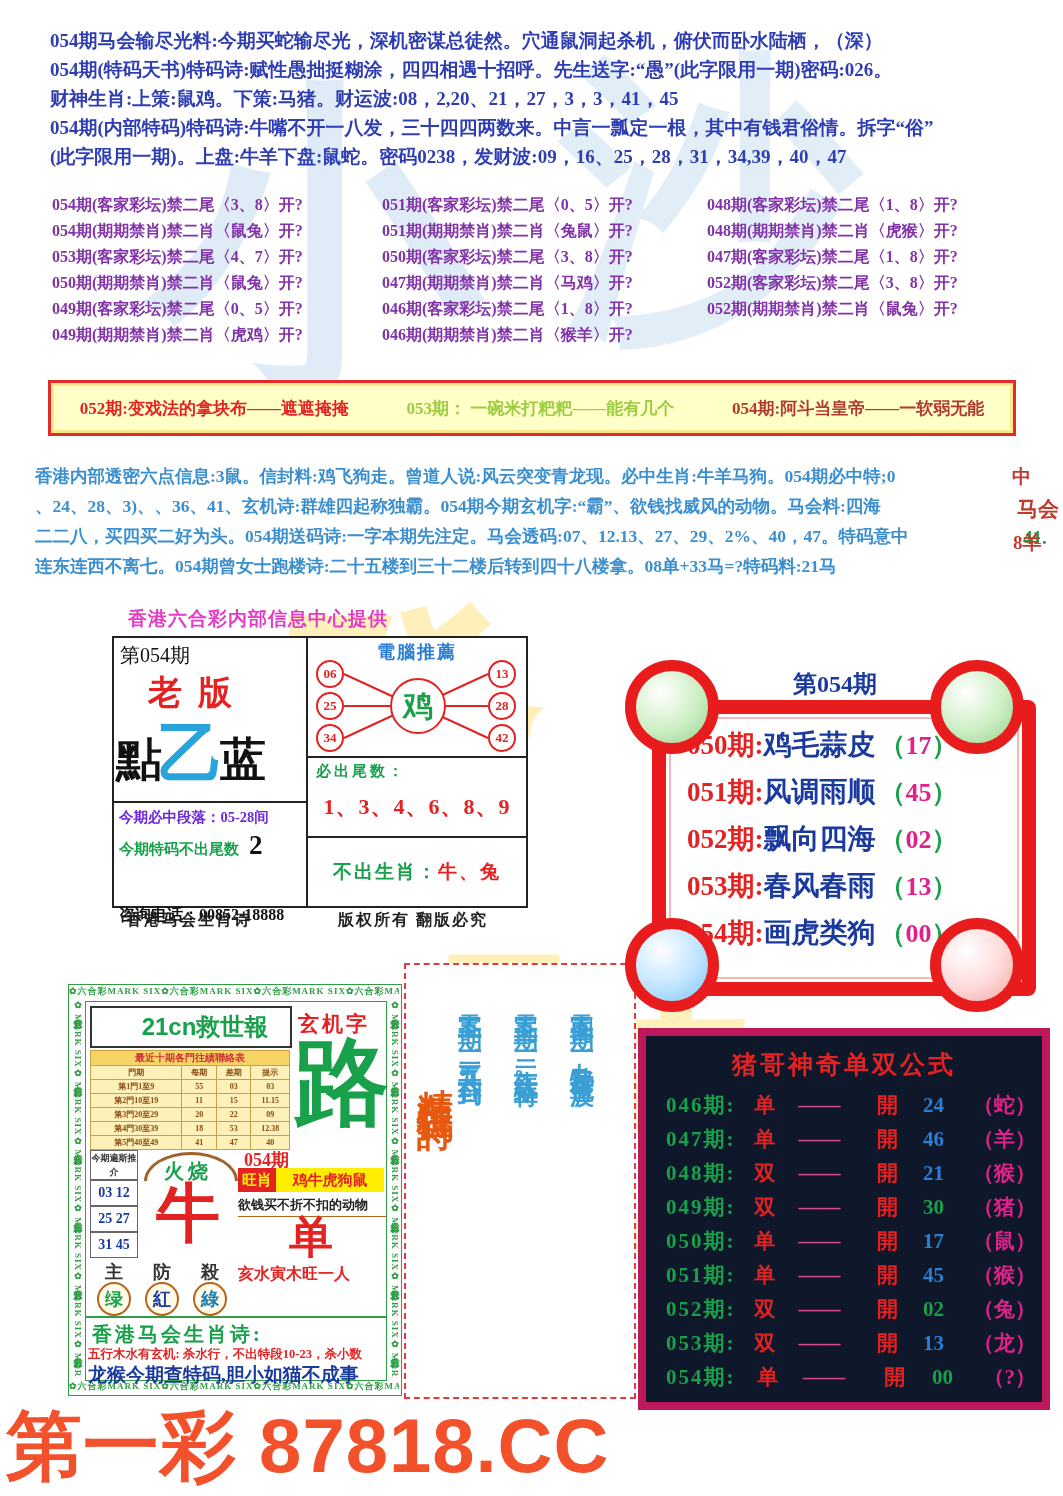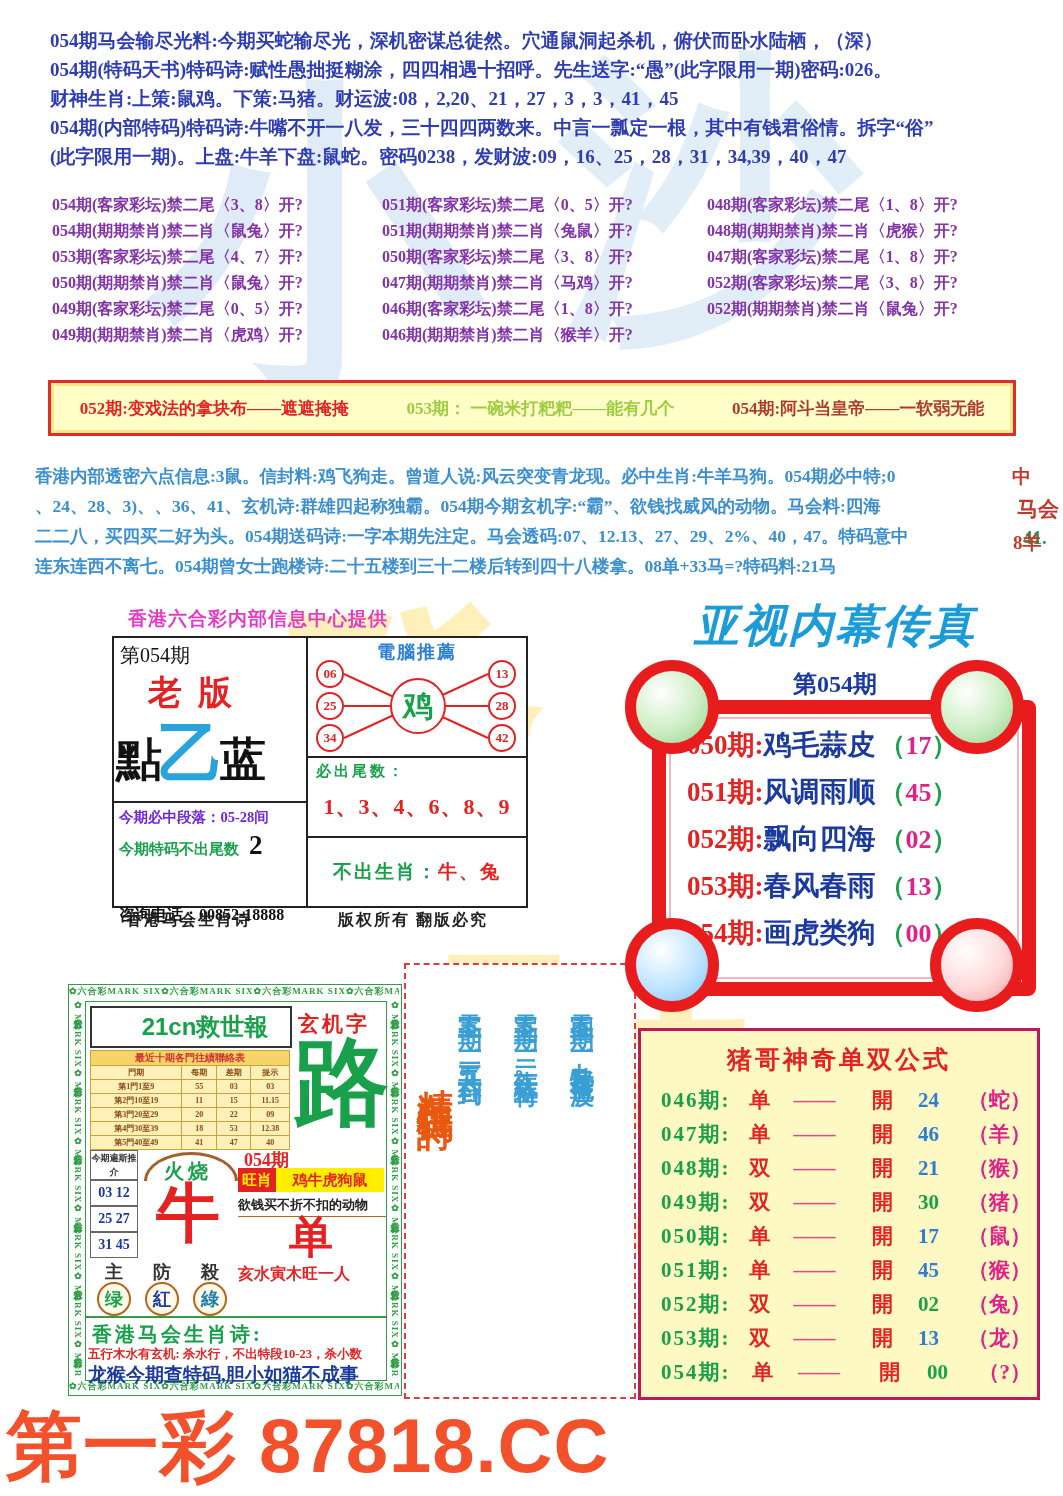--- a/index.html
+++ b/index.html
@@ -78,21 +78,21 @@
   #wangbar .wl{background:#e52222;color:#ffee00;padding:0 4px;line-height:24px;}
   #wangbar .wv{background:#ffee00;color:#e52222;flex:1;text-align:center;line-height:24px;white-space:nowrap;}
   .circ{width:30px;height:30px;border:2px solid #b5651d;border-radius:50%;background:#fffbe8;
         text-align:center;line-height:30px;font-weight:700;font-size:18px;}
 
   
   #teco{left:404px;top:963px;width:228px;height:432px;border:2px dashed #e23b3b;background:#fff;}
   .vcol{position:absolute;writing-mode:vertical-rl;font-weight:700;white-space:nowrap;}
 
   
-  #zg{left:638px;top:1028px;width:396px;height:366px;border:3px solid #be185d;background:#fef9c3;}
+  #zg{left:638px;top:1028px;width:396px;height:366px;border:8px solid #be185d;background:#0f172a;}
   #zgtitle{position:absolute;top:12px;left:0;width:100%;text-align:center;color:#e52222;
            font-weight:700;font-size:25px;letter-spacing:3px;}
   .zgrow{position:absolute;left:20px;width:370px;height:34px;line-height:34px;font-weight:700;
          font-size:21px;white-space:nowrap;display:flex;}
   .zgrow .gp{color:#18a14a;width:92px;letter-spacing:2px;}
   .zgrow .ty{color:#e52222;width:46px;}
   .zgrow .dh{color:#d84a8c;width:82px;}
   .zgrow .kai{color:#e52222;width:48px;}
   .zgrow .num{width:52px;}
   .zgrow .zo{color:#e0218a;}
@@ -202,21 +202,20 @@
       </div>
       <div id="buchu">
         <span style="color:#18a14a;letter-spacing:2px;">不出生肖：</span>
         <span style="color:#e52222;letter-spacing:2px;">牛、兔</span>
       </div>
     </div>
   </div>
   <div class="lay" style="left:126px;top:910px;color:#222;font-weight:700;font-size:16px;letter-spacing:2px;">香港马会生肖诗</div>
   <div class="lay" style="left:338px;top:910px;color:#222;font-weight:700;font-size:16px;letter-spacing:2px;">版权所有  翻版必究</div>
 
-  <div id="yatitle" class="lay">亚视内幕传真</div>
   <div id="yaissue" class="lay">第054期</div>
   <div class="ball" style="left:625px;top:660px;background:radial-gradient(circle at 35% 30%,#ffffff,#cdeec4 55%,#93d28c);"></div>
   <div class="ball" style="left:930px;top:660px;background:radial-gradient(circle at 35% 30%,#ffffff,#cdeec4 55%,#93d28c);"></div>
   <div class="ball" style="left:625px;top:918px;background:radial-gradient(circle at 35% 30%,#ffffff,#bfe4ff 55%,#7ec3f0);"></div>
   <div class="ball" style="left:930px;top:918px;background:radial-gradient(circle at 35% 30%,#ffffff,#ffd9d9 55%,#f3a0a0);"></div>
   <div id="yabox" class="lay">
     <div class="inner">
       <div class="yarow">
         <span class="p">050期:</span><span class="ph">鸡毛蒜皮</span>
         <span class="par">（</span><span class="n">17</span><span class="par">）</span>

